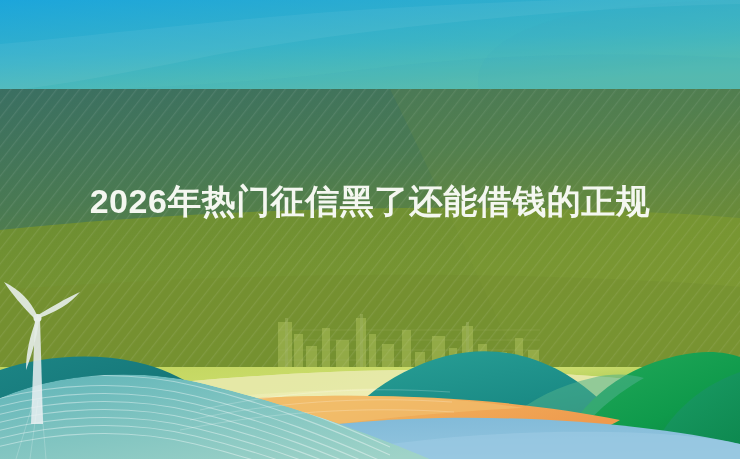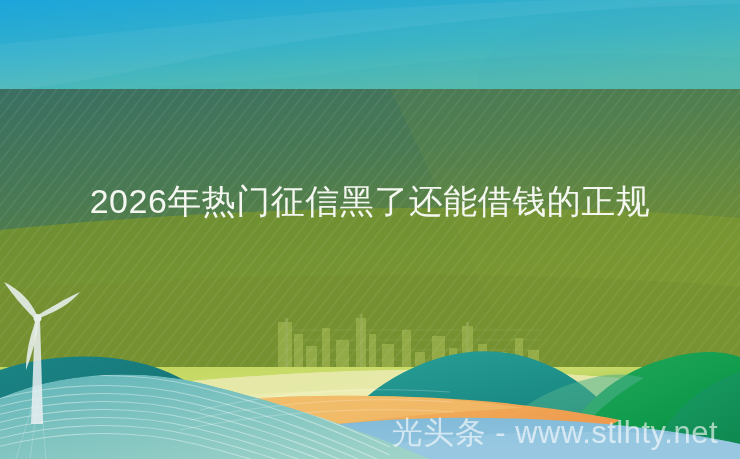--- a/index.html
+++ b/index.html
@@ -29,21 +29,21 @@
     text-align: center;
     z-index: 5;
     pointer-events: none;
   }
   .title-line {
     display: block;
     color: #f4f7f0;
     font-size: 34px;
     line-height: 46px;
     letter-spacing: 0.5px;
-    font-weight: 400;
+    font-weight: 700;
     white-space: nowrap;
   }
   .watermark {
     position: absolute;
     right: 22px;
     bottom: 7px;
     z-index: 6;
     font-size: 31px;
     line-height: 38px;
     color: rgba(255,255,255,0.62);
@@ -257,15 +257,14 @@
         </g>
       </g>
 
     </g>
   </svg>
 
   <div class="title-block">
     <span class="title-line">2026年热门征信黑了还能借钱的正规</span>
   </div>
 
-  <div class="watermark">光头条 - www.stlhty.net</div>
 
 </div>
 
 </body></html>

